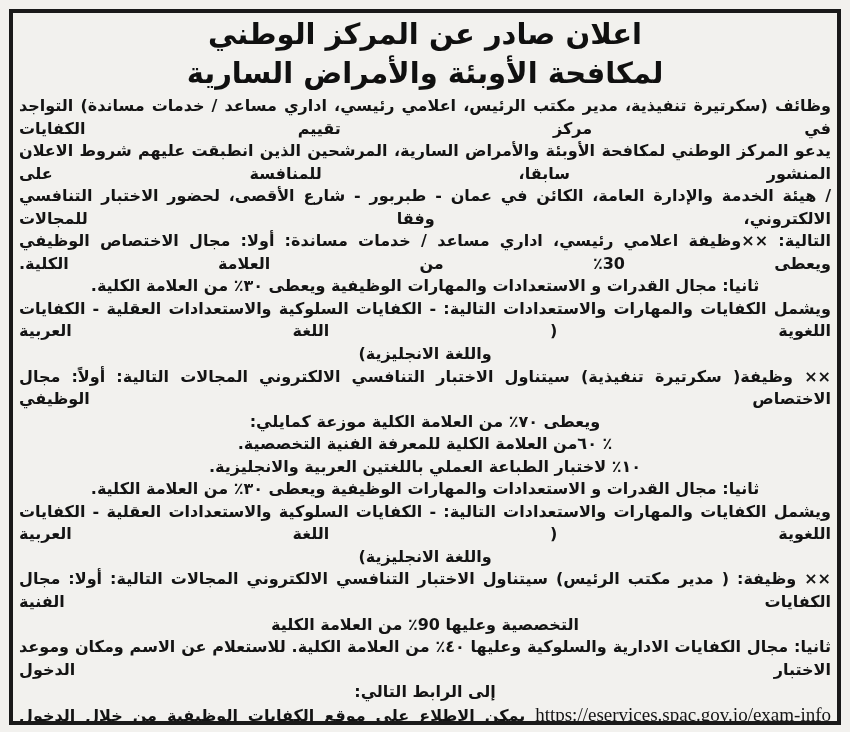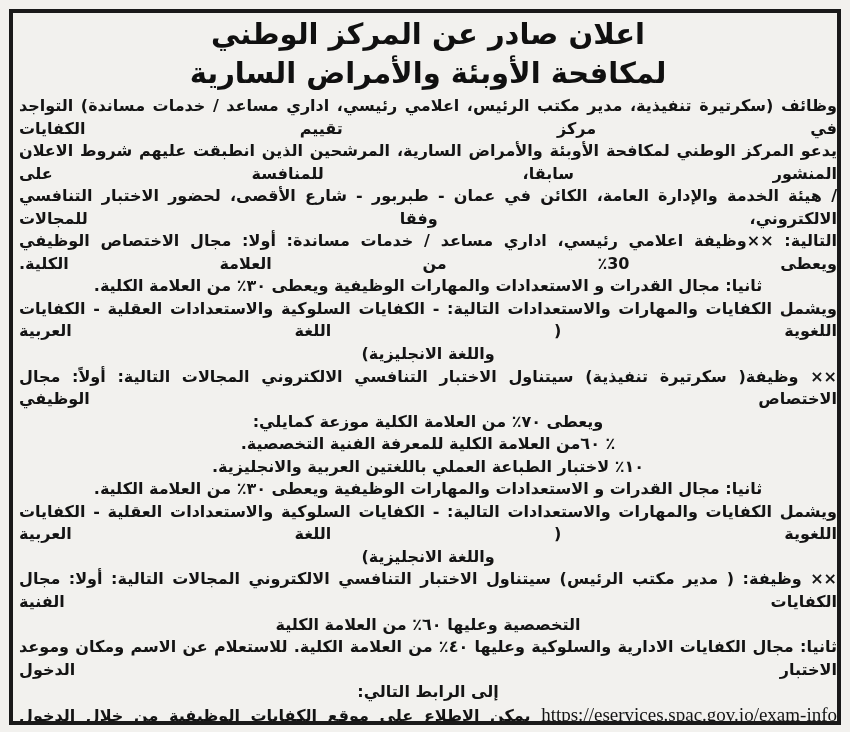--- a/index.html
+++ b/index.html
@@ -13,21 +13,21 @@
   }
   .ad-frame {
     position: absolute;
     left: 9px;
     top: 9px;
     right: 9px;
     bottom: 7px;
     border: 4px solid #1a1a1a;
     background: #f2f1ee;
     box-sizing: border-box;
-    padding: 2px 0 0 6px;
+    padding: 2px 6px 0 6px;
     direction: rtl;
     color: #141414;
     overflow: hidden;
   }
   .title-block { text-align: center; }
   .title-line {
     font-size: 29px;
     font-weight: bold;
     line-height: 39px;
     letter-spacing: 0px;
@@ -70,21 +70,21 @@
     <div class="line j">ويشمل الكفايات والمهارات والاستعدادات التالية: - الكفايات السلوكية والاستعدادات العقلية - الكفايات اللغوية ( اللغة العربية</div>
     <div class="line r">واللغة الانجليزية)</div>
     <div class="line j">×× وظيفة( سكرتيرة تنفيذية) سيتناول الاختبار التنافسي الالكتروني المجالات التالية: أولاً: مجال الاختصاص الوظيفي</div>
     <div class="line r">ويعطى ٧٠٪ من العلامة الكلية موزعة كمايلي:</div>
     <div class="line r">٪ ٦٠من العلامة الكلية للمعرفة الفنية التخصصية.</div>
     <div class="line r">١٠٪ لاختبار الطباعة العملي باللغتين العربية والانجليزية.</div>
     <div class="line r">ثانيا: مجال القدرات و الاستعدادات والمهارات الوظيفية ويعطى ٣٠٪ من العلامة الكلية.</div>
     <div class="line j">ويشمل الكفايات والمهارات والاستعدادات التالية: - الكفايات السلوكية والاستعدادات العقلية - الكفايات اللغوية ( اللغة العربية</div>
     <div class="line r">واللغة الانجليزية)</div>
     <div class="line j">×× وظيفة: ( مدير مكتب الرئيس) سيتناول الاختبار التنافسي الالكتروني المجالات التالية: أولا: مجال الكفايات الفنية</div>
-    <div class="line r">التخصصية وعليها ٦٠٪ من العلامة الكلية</div>
+    <div class="line r">التخصصية وعليها 90٪ من العلامة الكلية</div>
     <div class="line j">ثانيا: مجال الكفايات الادارية والسلوكية وعليها ٤٠٪ من العلامة الكلية. للاستعلام عن الاسم ومكان وموعد الاختبار الدخول</div>
     <div class="line r">إلى الرابط التالي:</div>
 
     <div class="line j"><span class="url">https://eservices.spac.gov.jo/exam-info</span> <span>يمكن الاطلاع على موقع الكفايات الوظيفية من خلال الدخول</span></div>
 
   </div>
 
 </div>
 
 </body></html>

